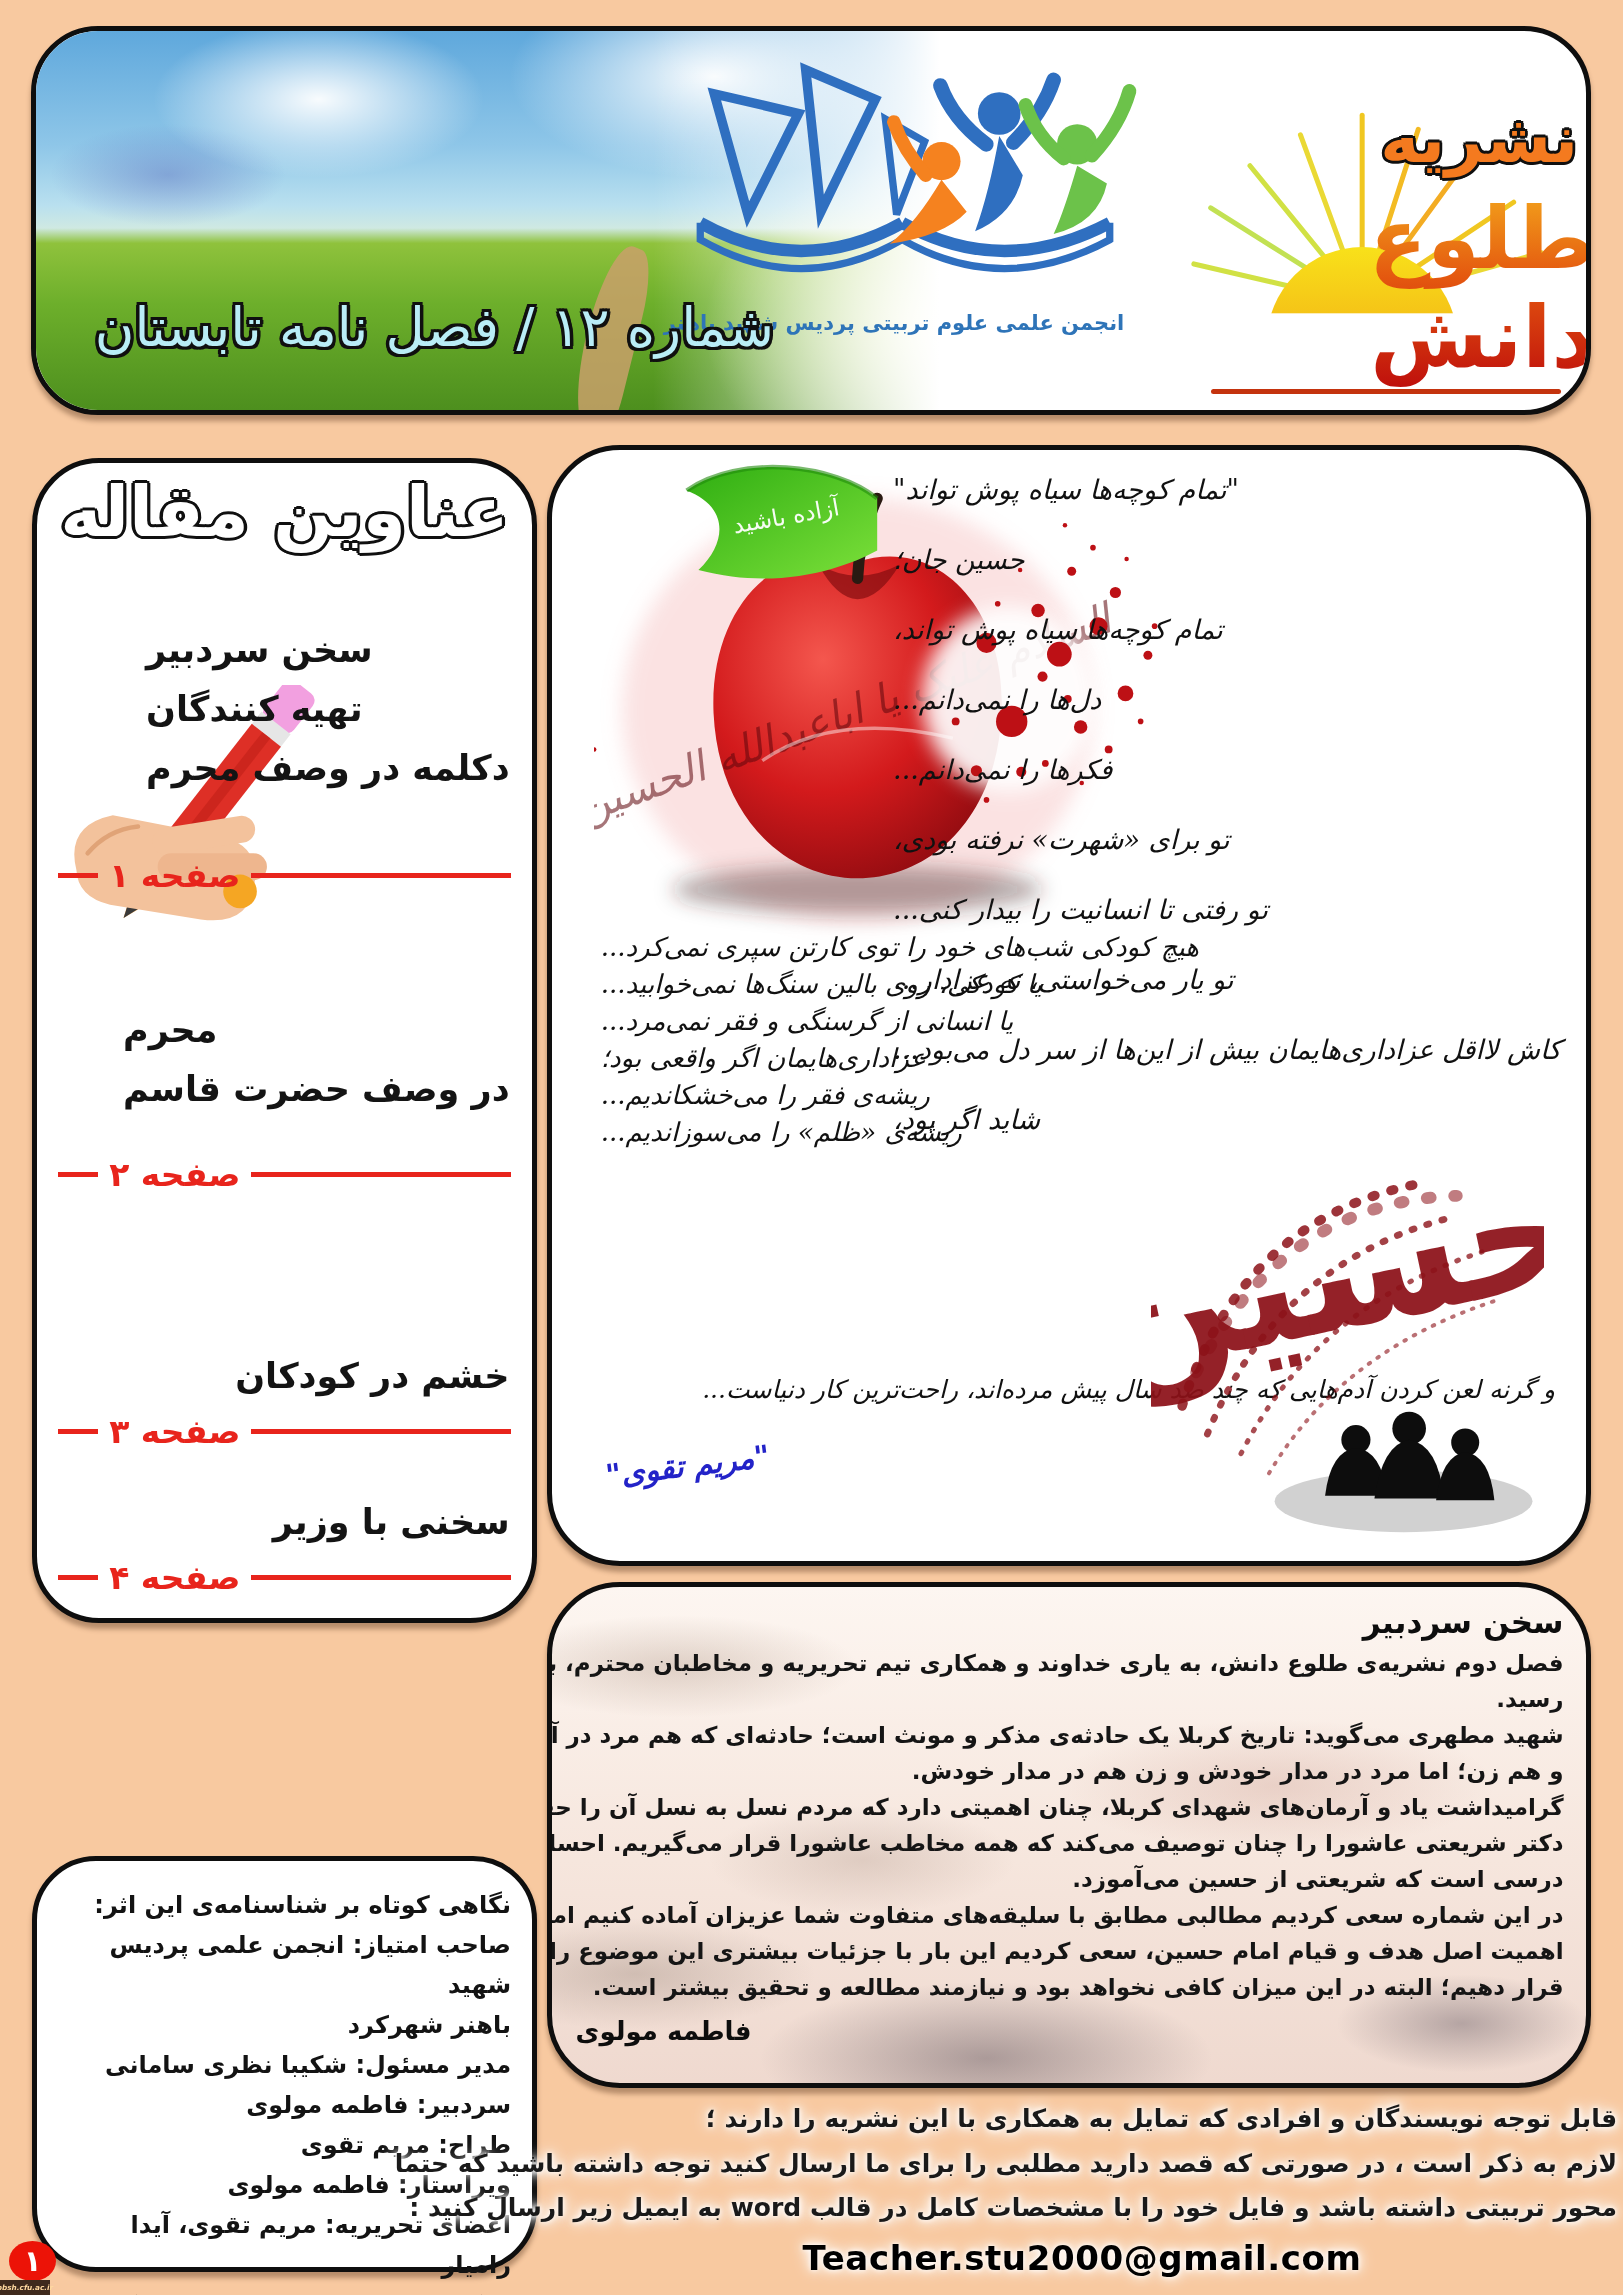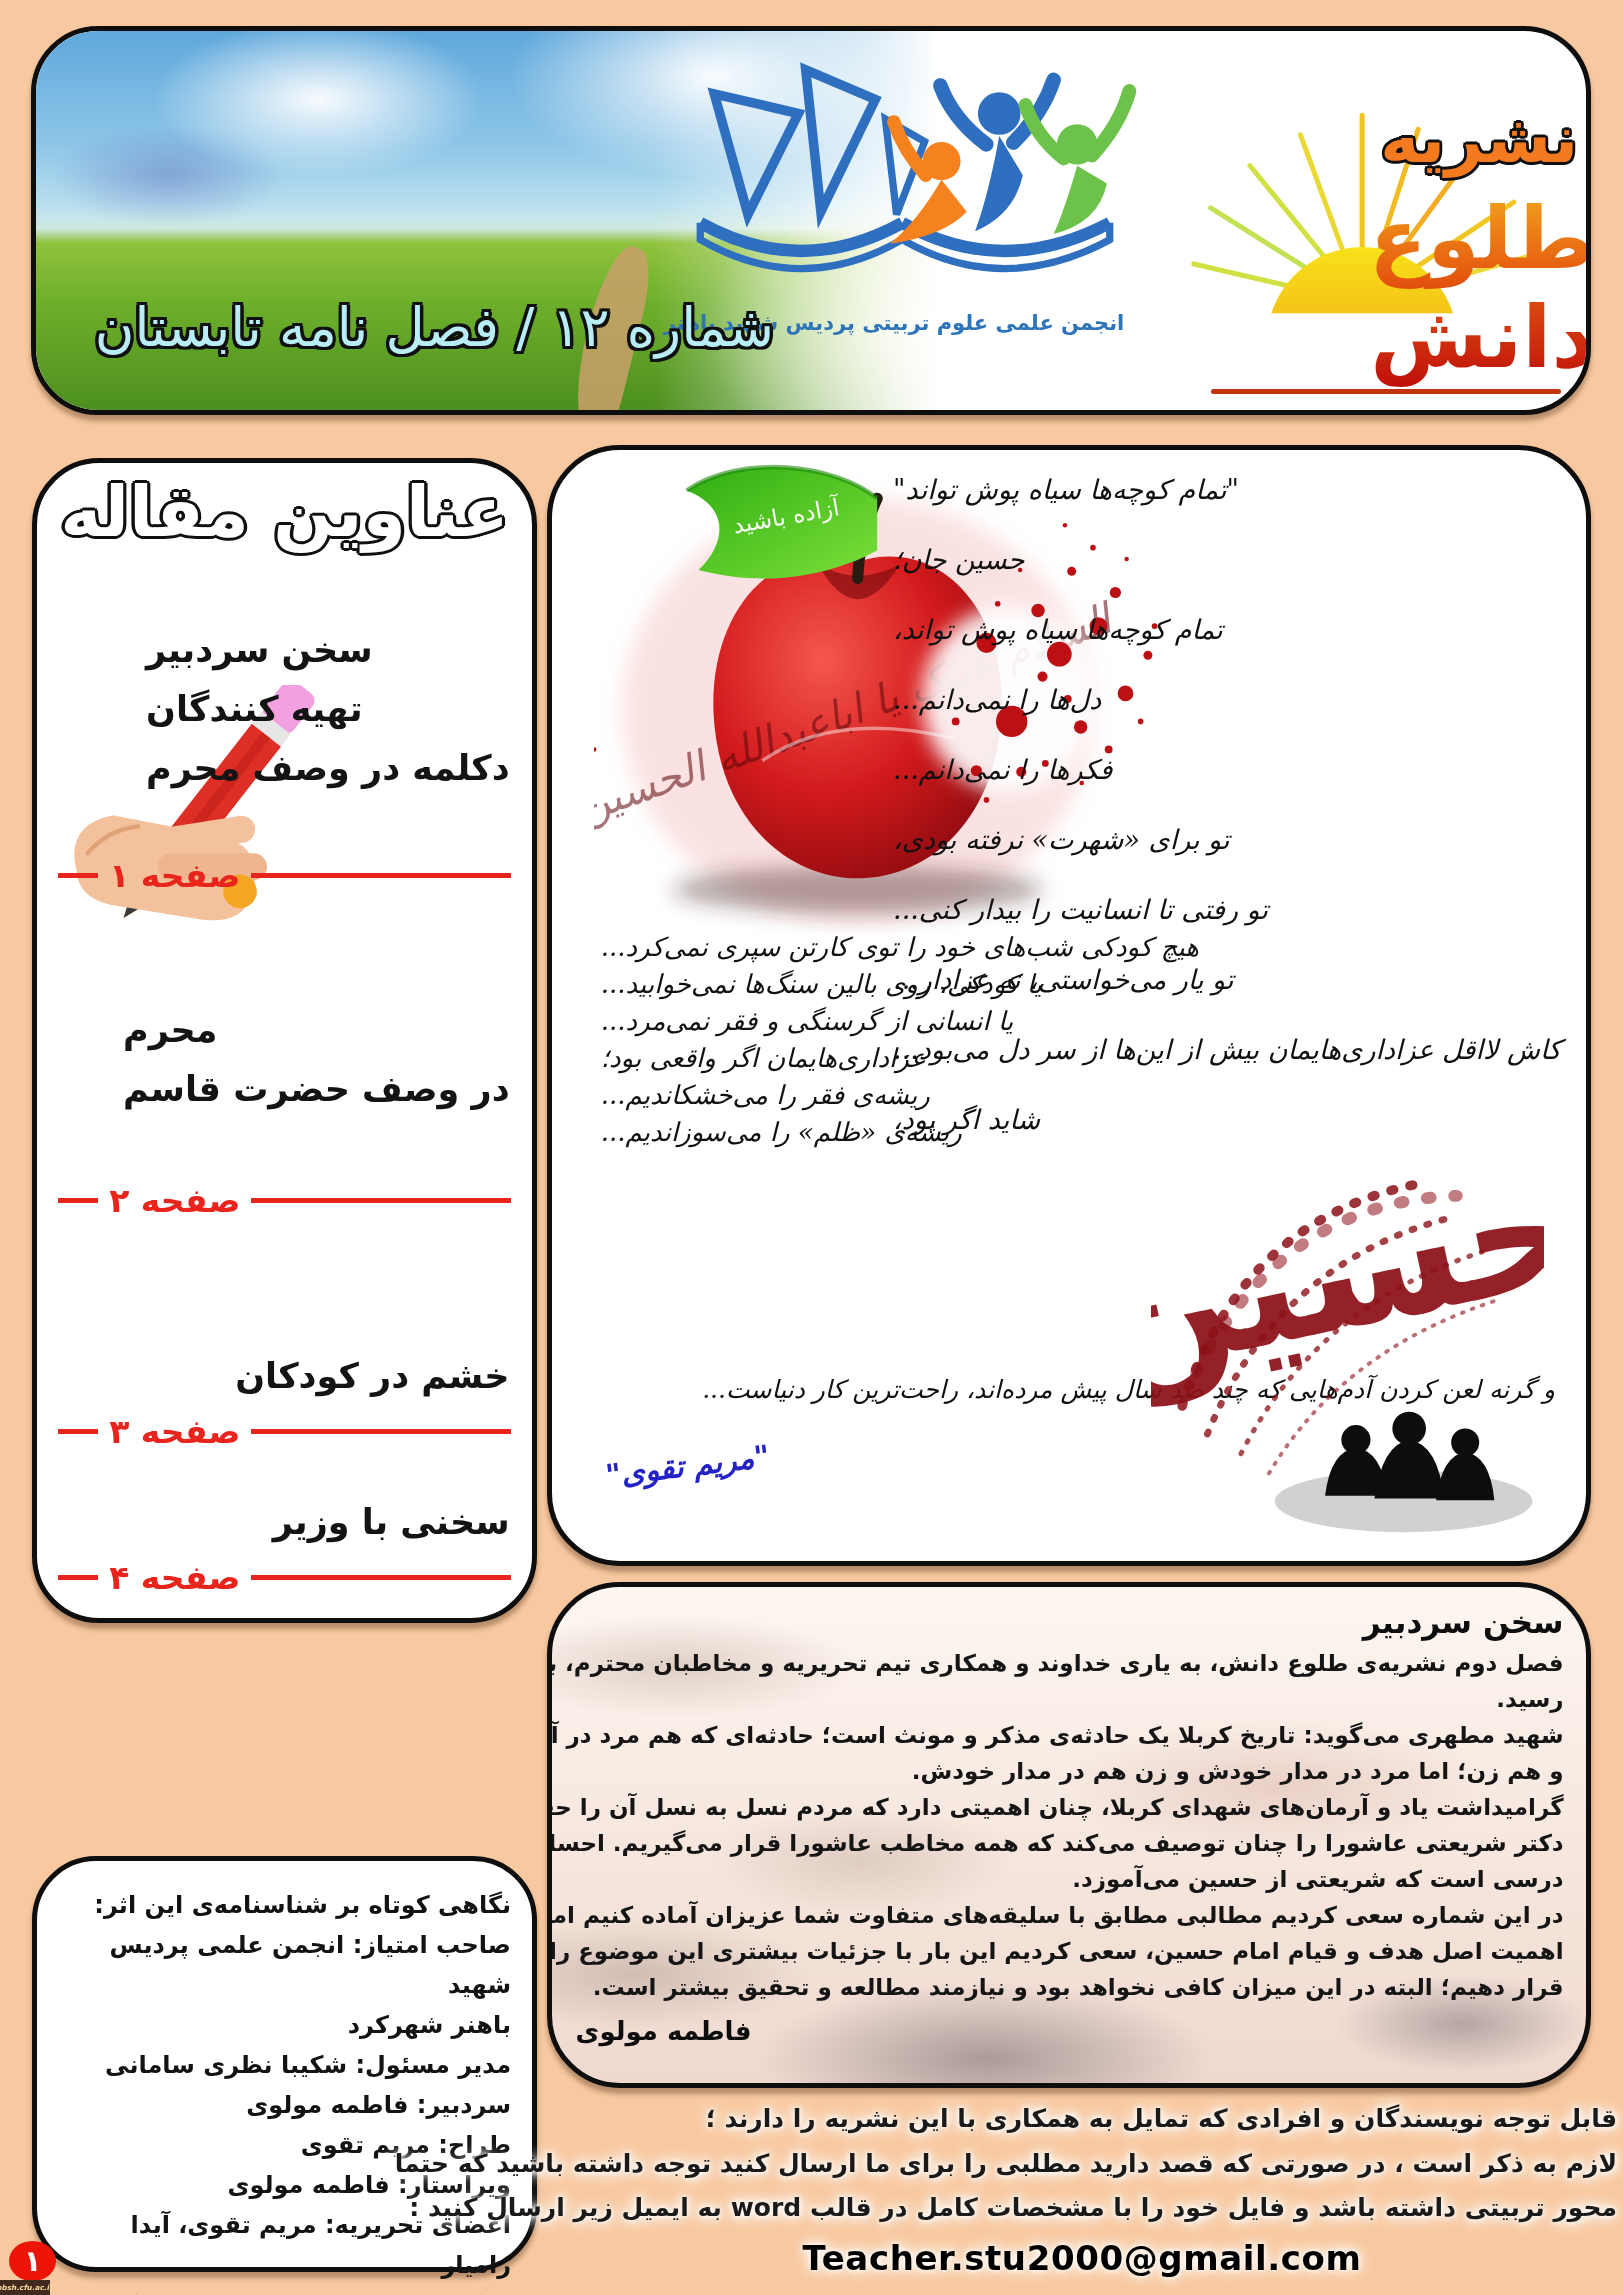--- a/index.html
+++ b/index.html
@@ -217,21 +217,21 @@
     <div class="rule" style="top:393px">
       <div class="short"></div>
       <div class="pg">صفحه ۱</div>
       <div class="long"></div>
     </div>
 
     <div class="toc-item fa" style="top:547px">
       <div>محرم</div>
       <div>در وصف حضرت قاسم</div>
     </div>
-    <div class="rule" style="top:718px">
+    <div class="rule" style="top:692px">
       <div class="short"></div>
       <div class="pg">صفحه ۲</div>
       <div class="long"></div>
     </div>
 
     <div class="toc-item fa" style="top:893px">
       <div>خشم در کودکان</div>
     </div>
     <div class="rule" style="top:949px">
       <div class="short"></div>

